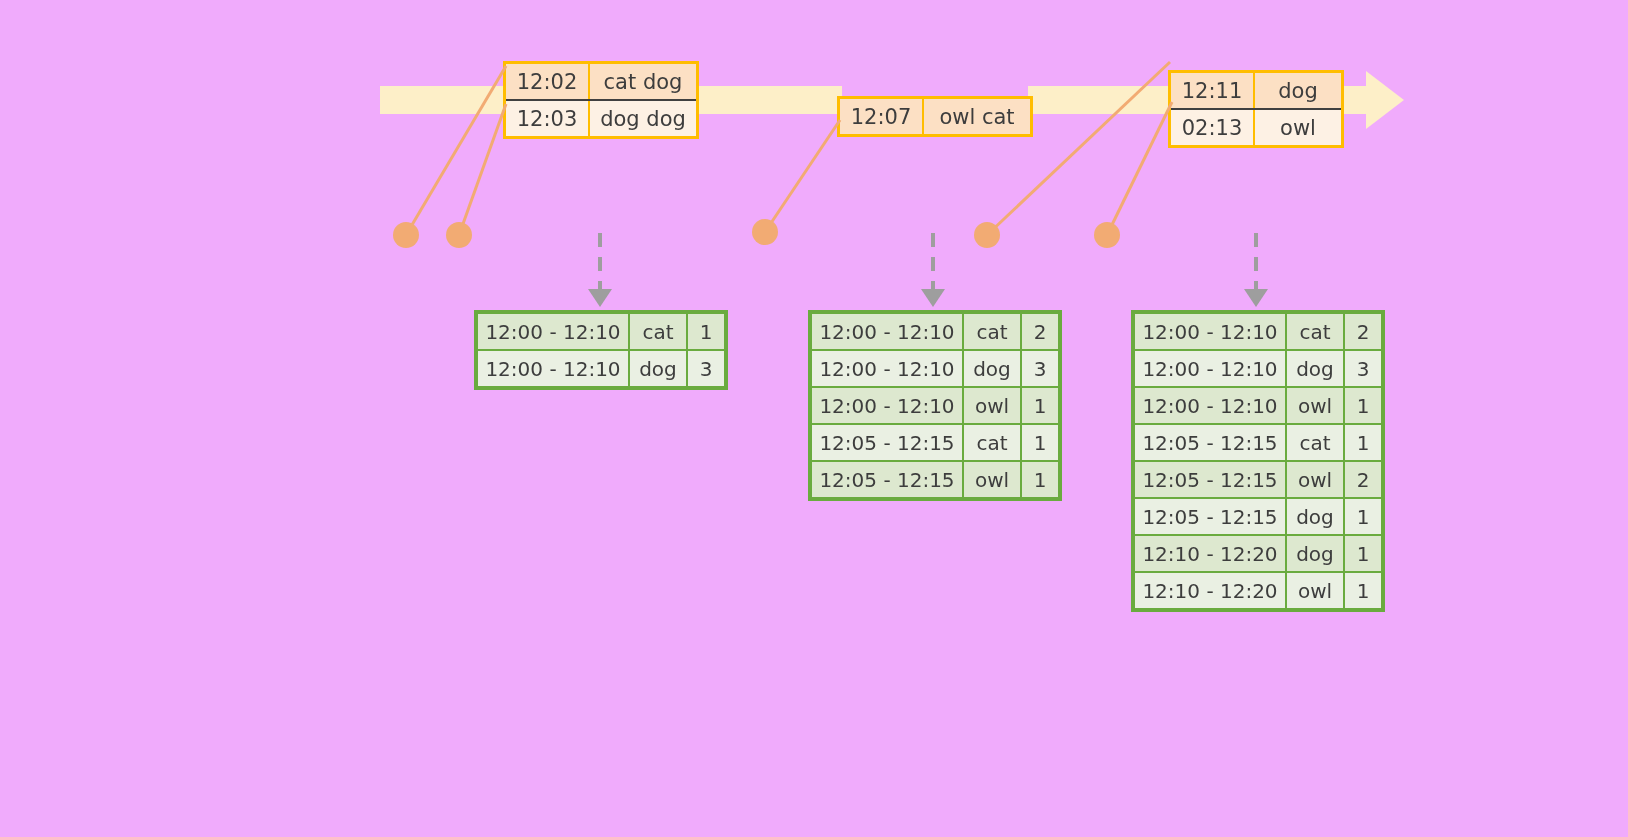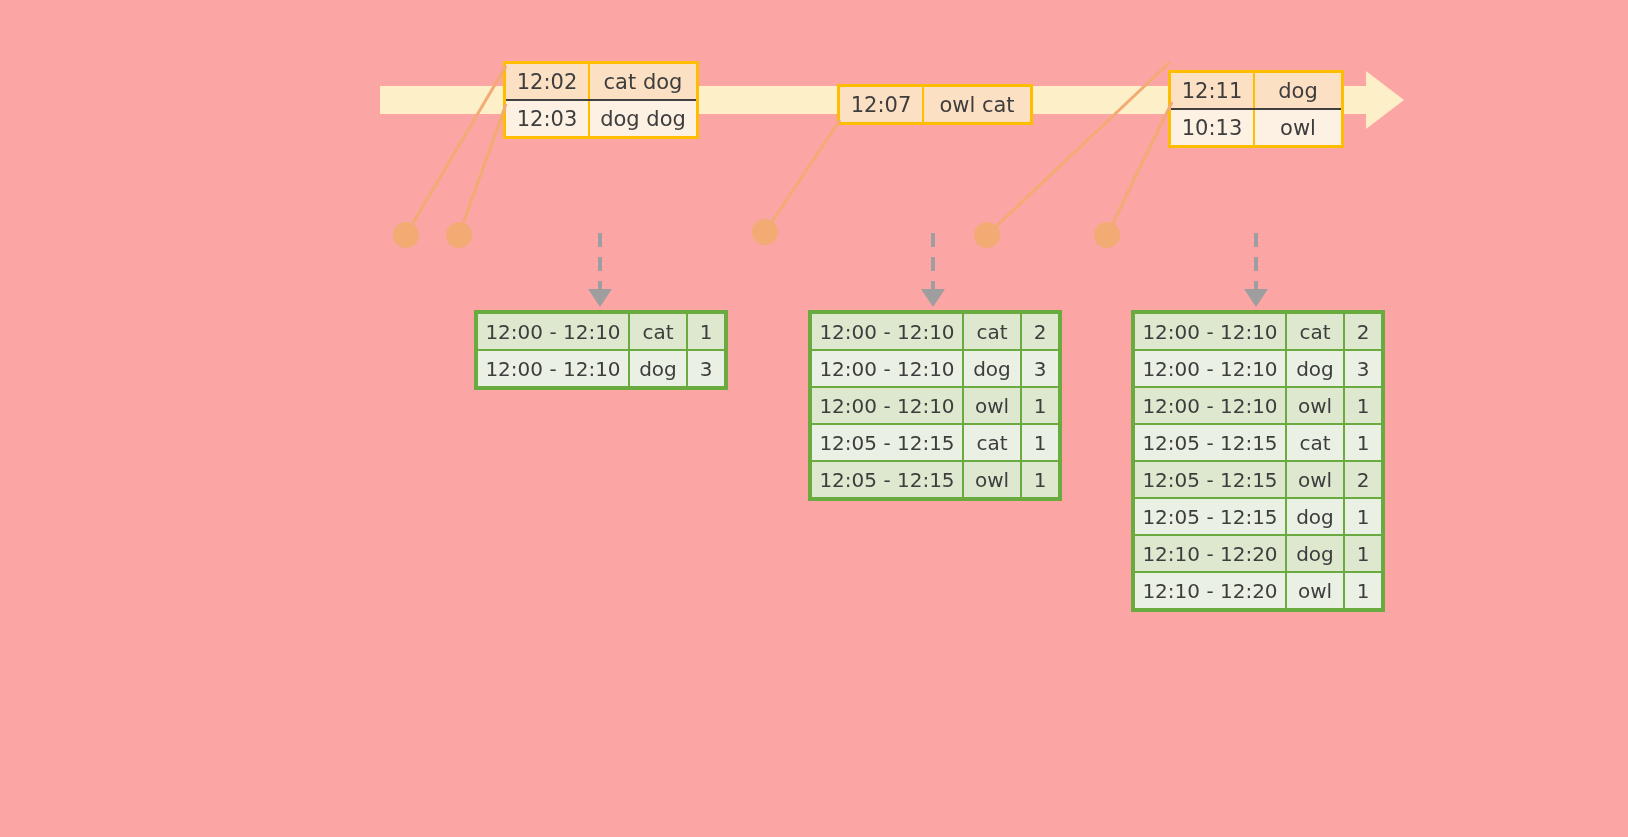--- a/index.html
+++ b/index.html
@@ -12,21 +12,21 @@
     height: 837px;
     position: relative;
     overflow: hidden;
     font-family: "DejaVu Sans", sans-serif;
   }
   #stage {
     position: absolute;
     left: 0; top: 0;
     width: 1628px;
     height: 837px;
-    background: #fca5a5;
+    background: #f0abfc;
   }
 
   
   .timeline-bar {
     position: absolute;
     background: #fdefc8;
   }
   .timeline-head {
     position: absolute;
     width: 0; height: 0;
@@ -127,34 +127,34 @@
     <div class="event-row shade-a">
       <div class="event-time">12:02</div>
       <div class="event-val">cat dog</div>
     </div>
     <div class="event-row shade-b">
       <div class="event-time">12:03</div>
       <div class="event-val">dog dog</div>
     </div>
   </div>
 
-  <div class="event-box" style="left:837px; top:84px; width:196px; height:41px;">
+  <div class="event-box" style="left:837px; top:96px; width:196px; height:41px;">
     <div class="event-row shade-a">
       <div class="event-time">12:07</div>
       <div class="event-val">owl cat</div>
     </div>
   </div>
 
   <div class="event-box" style="left:1168px; top:70px; width:176px; height:78px;">
     <div class="event-row shade-a">
       <div class="event-time">12:11</div>
       <div class="event-val">dog</div>
     </div>
     <div class="event-row shade-b">
-      <div class="event-time">10:13</div>
+      <div class="event-time">02:13</div>
       <div class="event-val">owl</div>
     </div>
   </div>
 
   <svg class="conn-svg" viewBox="0 0 1628 837">
     <g id="conn-lines" stroke="#f2ab73" stroke-width="3" fill="none">
         <line x1="406" y1="235" x2="506" y2="66"></line>
         <line x1="459" y1="235" x2="506" y2="104"></line>
         <line x1="765" y1="232" x2="840" y2="120"></line>
         <line x1="987" y1="235" x2="1170" y2="62"></line>

